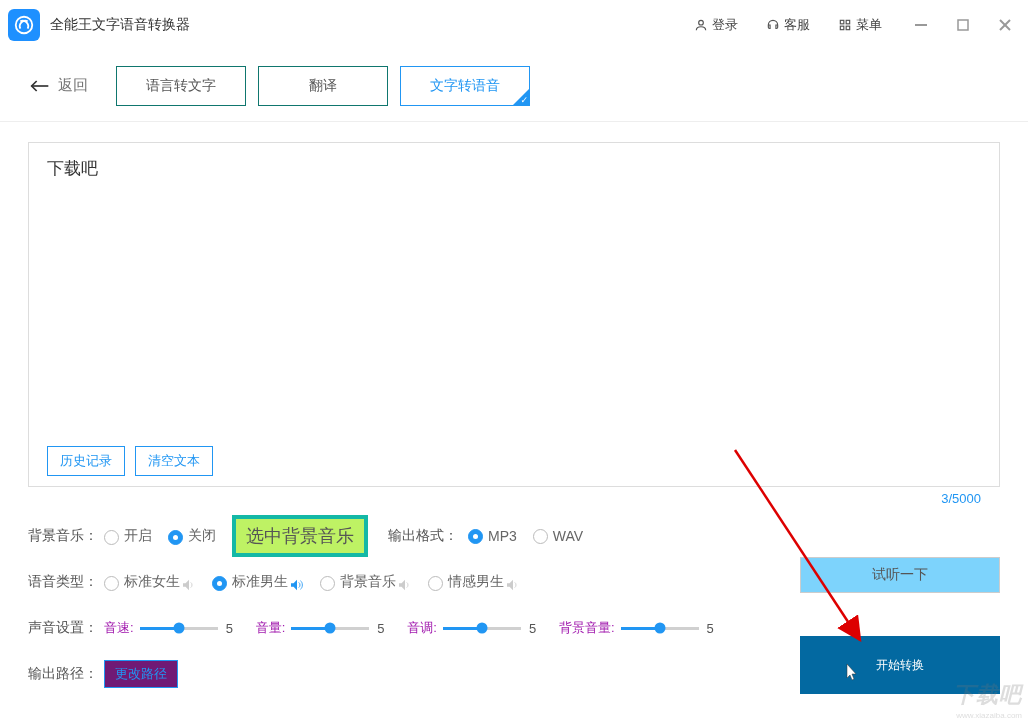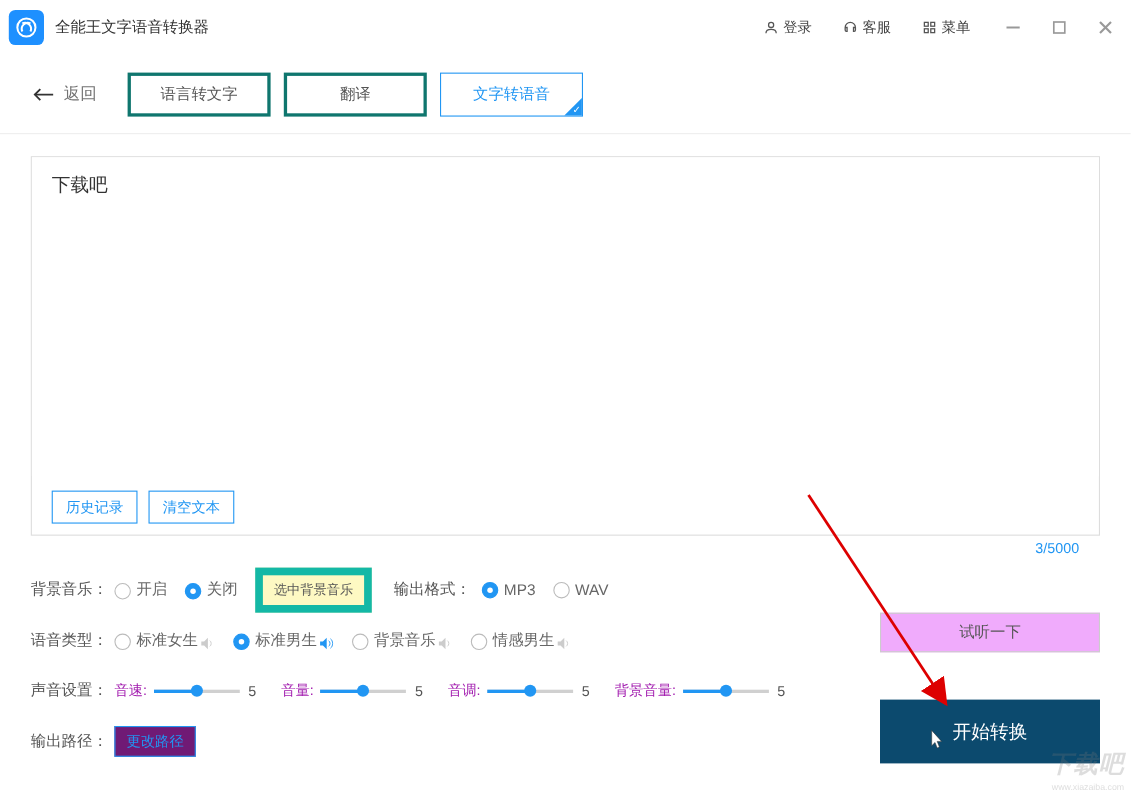--- a/index.html
+++ b/index.html
@@ -11,56 +11,56 @@
     .app-title { margin-left: 10px; font-size: 14px; color: #333; }
     .titlebar-spacer { flex: 1; }
     .titlebar-btn { display: flex; align-items: center; gap: 4px; padding: 4px 14px; font-size: 13px; color: #444; cursor: pointer; border-radius: 14px; }
     .titlebar-btn svg { width: 14px; height: 14px; }
     .win-controls { display: flex; gap: 28px; margin-left: 18px; margin-right: 12px; align-items: center; }
     .win-ctrl { width: 14px; height: 14px; color: #999; cursor: pointer; display: flex; align-items: center; justify-content: center; }
 
     .toolbar { height: 72px; display: flex; align-items: center; padding: 0 30px; border-bottom: 1px solid #eee; }
     .back-btn { display: flex; align-items: center; gap: 8px; font-size: 15px; color: #737373; cursor: pointer; margin-right: 28px; }
     .back-btn svg { width: 20px; height: 14px; }
-    .tab-btn { width: 130px; height: 40px; border: 3px solid #0f766e; display: flex; align-items: center; justify-content: center; font-size: 14px; color: #555; cursor: pointer; margin-right: 12px; position: relative; background: #fff; }
+    .tab-btn { width: 130px; height: 40px; border: 1px solid #0f766e; display: flex; align-items: center; justify-content: center; font-size: 14px; color: #555; cursor: pointer; margin-right: 12px; position: relative; background: #fff; }
     .tab-btn.active { border: 1px solid #2196f3; color: #2196f3; }
     .tab-corner { position: absolute; right: 0; bottom: 0; width: 0; height: 0; border-left: 16px solid transparent; border-bottom: 16px solid #2196f3; }
     .tab-check { position: absolute; right: 1px; bottom: 0; color: #fff; font-size: 9px; }
 
     .content { padding: 20px 28px 8px; }
     .textarea-wrap { border: 1px solid #ddd; height: 345px; position: relative; }
     .textarea { width: 100%; height: 290px; border: none; outline: none; padding: 14px 18px; font-size: 17px; color: #333; resize: none; }
     .textarea-footer { position: absolute; bottom: 10px; left: 0; right: 11px; display: flex; align-items: center; padding: 0 18px; }
     .small-btn { border: 1px solid #2196f3; color: #2196f3; padding: 5px 12px; font-size: 13px; cursor: pointer; background: #fff; margin-right: 10px; }
     .char-count { position: absolute; right: 18px; bottom: -20px; color: #2196f3; font-size: 13px; }
 
     .settings { padding: 18px 28px 0; }
     .setting-row { display: flex; align-items: center; min-height: 46px; font-size: 14px; color: #666; }
     .setting-label { width: 76px; color: #555; }
     .radio { display: inline-flex; align-items: flex-end; margin-right: 16px; cursor: pointer; }
     .radio-circle { width: 15px; height: 15px; border: 1.5px solid #bbb; border-radius: 50%; margin-right: 5px; display: flex; align-items: center; justify-content: center; }
     .radio.checked .radio-circle { border-color: #2196f3; background: #2196f3; }
     .radio.checked .radio-circle::after { content: ""; width: 5px; height: 5px; background: #fff; border-radius: 50%; }
-    .select-bgm-btn { border: 7px solid #14b8a6; padding: 5px 10px; font-size: 12px; color: #555; cursor: pointer; margin-right: 20px; background: #fef9c3; }
+    .select-bgm-btn { border: 4px solid #14b8a6; padding: 5px 10px; font-size: 18px; color: #555; cursor: pointer; margin-right: 20px; background: #bef264; }
     .speaker-icon { width: 14px; height: 12px; margin-left: 2px; }
     .speaker-icon.muted { color: #ccc; }
     .speaker-icon.active { color: #2196f3; }
     
     .sound-group { display: flex; align-items: center; margin-right: 18px; }
     .sound-label { font-size: 13px; color: #a21caf; margin-right: 6px; text-align: right; }
     .slider { width: 78px; height: 3px; background: #d0d0d0; position: relative; margin-right: 8px; }
     .slider-fill { position: absolute; left: 0; top: 0; height: 100%; background: #2196f3; }
     .slider-thumb { position: absolute; top: 50%; width: 11px; height: 11px; background: #2196f3; border-radius: 50%; transform: translate(-50%, -50%); }
     .slider-val { font-size: 13px; color: #555; width: 12px; }
 
     .output-path-input { width: 300px; height: 28px; border: 1px solid #ddd; padding: 0 10px; font-size: 13px; color: #555; margin-right: 10px; }
     .change-path-btn { border: 1px solid #2196f3; color: #2196f3; padding: 4px 10px; font-size: 13px; cursor: pointer; background: #701a75; }
 
-    .preview-btn { position: absolute; right: 28px; top: 557px; width: 200px; height: 36px; border: 1px solid #ccc; display: flex; align-items: center; justify-content: center; font-size: 14px; color: #555; cursor: pointer; background: #f0abfc; }
-    .convert-btn { position: absolute; right: 28px; bottom: 30px; width: 200px; height: 58px; background: #0c4a6e; color: #fff; display: flex; align-items: center; justify-content: center; font-size: 17px; cursor: pointer; border: none; }
+    .preview-btn { position: absolute; right: 28px; top: 557px; width: 200px; height: 36px; border: 1px solid #ccc; display: flex; align-items: center; justify-content: center; font-size: 14px; color: #555; cursor: pointer; background: #7dd3fc; }
+    .convert-btn { position: absolute; right: 28px; bottom: 30px; width: 200px; height: 58px; background: #0369a1; color: #fff; display: flex; align-items: center; justify-content: center; font-size: 12px; cursor: pointer; border: none; }
     .cursor-icon { position: absolute; left: 42px; bottom: 10px; color: #fff; }
 
     .arrow-annotation { position: absolute; pointer-events: none; }
     .watermark { position: absolute; right: 6px; bottom: 14px; font-size: 22px; color: rgba(120,120,120,0.25); font-weight: bold; letter-spacing: 1px; font-style: italic; }
     .watermark-sub { position: absolute; right: 6px; bottom: 4px; font-size: 8px; color: rgba(120,120,120,0.25); }
   </style>
 </head>
 <body>
 
 <div class="titlebar">

